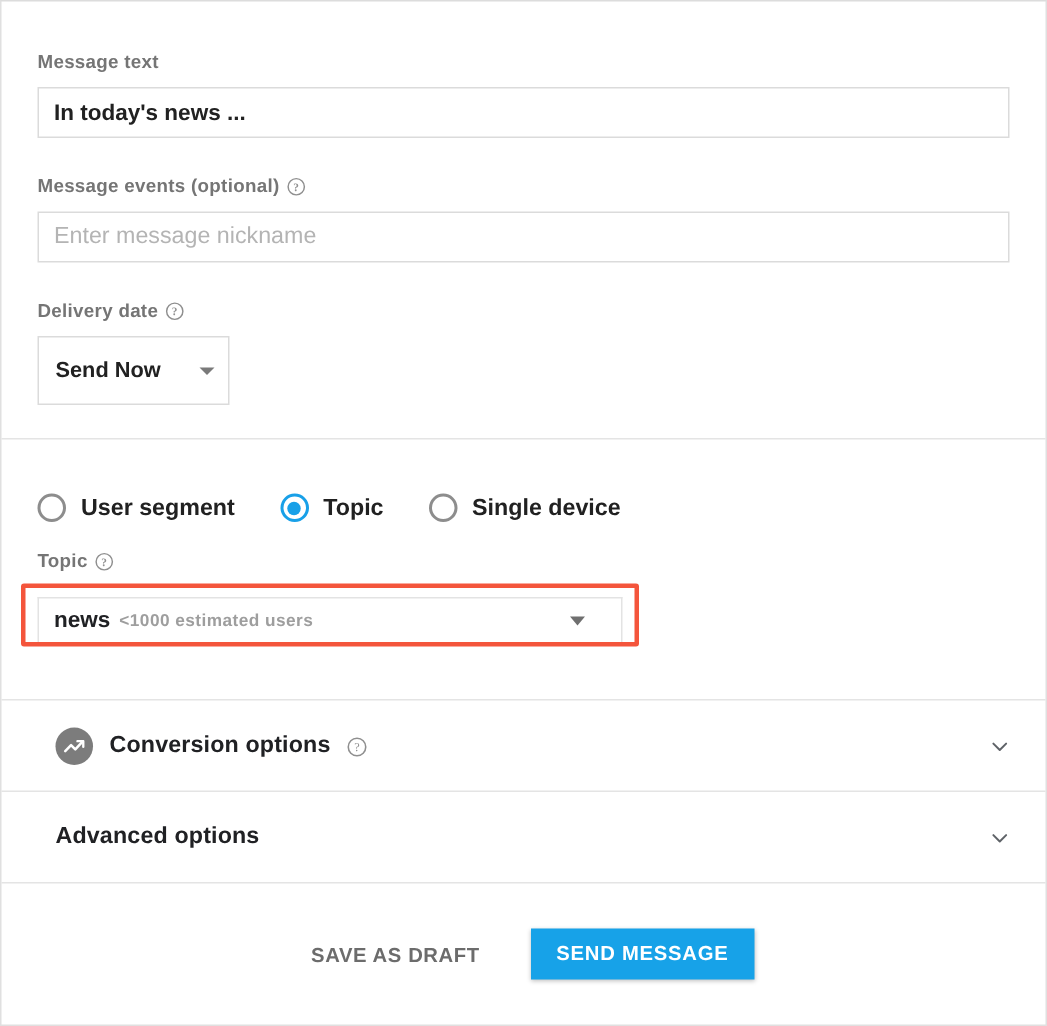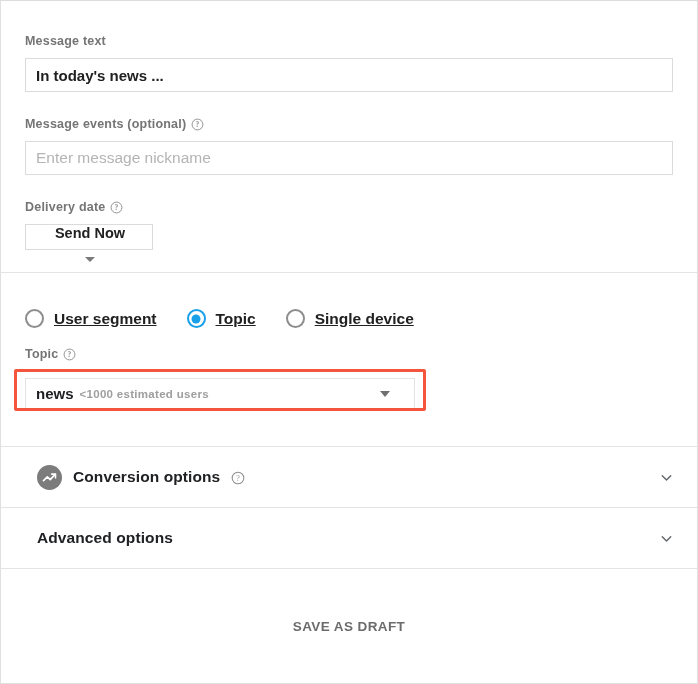--- a/index.html
+++ b/index.html
@@ -84,30 +84,29 @@
     padding-bottom: 22px;
   }
   .row-gap { height: 9px; }
   .row-gap-lg { height: 24px; }
 
   .select-box {
     box-sizing: border-box;
     display: inline-flex;
     align-items: center;
     justify-content: space-between;
-    height: 26px;
+    height: 46px;
     min-width: 128px;
     border: 1px solid #dbdbdb;
     background: #fff;
     padding: 0 9px 0 11px;
     font-size: 14.5px;
     font-weight: bold;
     color: #212121;
     gap: 16px;
-    flex-direction: column;
   }
   .caret {
     width: 0; height: 0;
     border-left: 5px solid transparent;
     border-right: 5px solid transparent;
     border-top: 5px solid #7a7a7a;
     flex: none;
   }
 
   
@@ -119,21 +118,20 @@
     font-size: 16px;
     font-weight: bold;
     color: #202124;
     letter-spacing: .1px;
   }
   .radio-row {
     display: flex;
     align-items: center;
     margin-top: 18px;
     gap: 30px;
-    text-decoration: underline;
   }
   .radio-item {
     display: flex;
     align-items: center;
     gap: 10px;
     font-size: 15.5px;
     font-weight: bold;
     color: #212121;
   }
   .radio {
@@ -411,15 +409,16 @@
       <svg width="17" height="17" viewBox="0 0 24 24">
         <path d="M6 9.5 L12 15.5 L18 9.5" fill="none" stroke="#5f6368" stroke-width="1.9" stroke-linecap="round" stroke-linejoin="round"></path>
       </svg>
     </span>
   </div>
 
   <div class="divider"></div>
 
   <div class="footer">
     <button class="btn-text">SAVE AS DRAFT</button>
+    <button class="btn-primary">SEND MESSAGE</button>
   </div>
 
 </div>
 
 </body></html>

